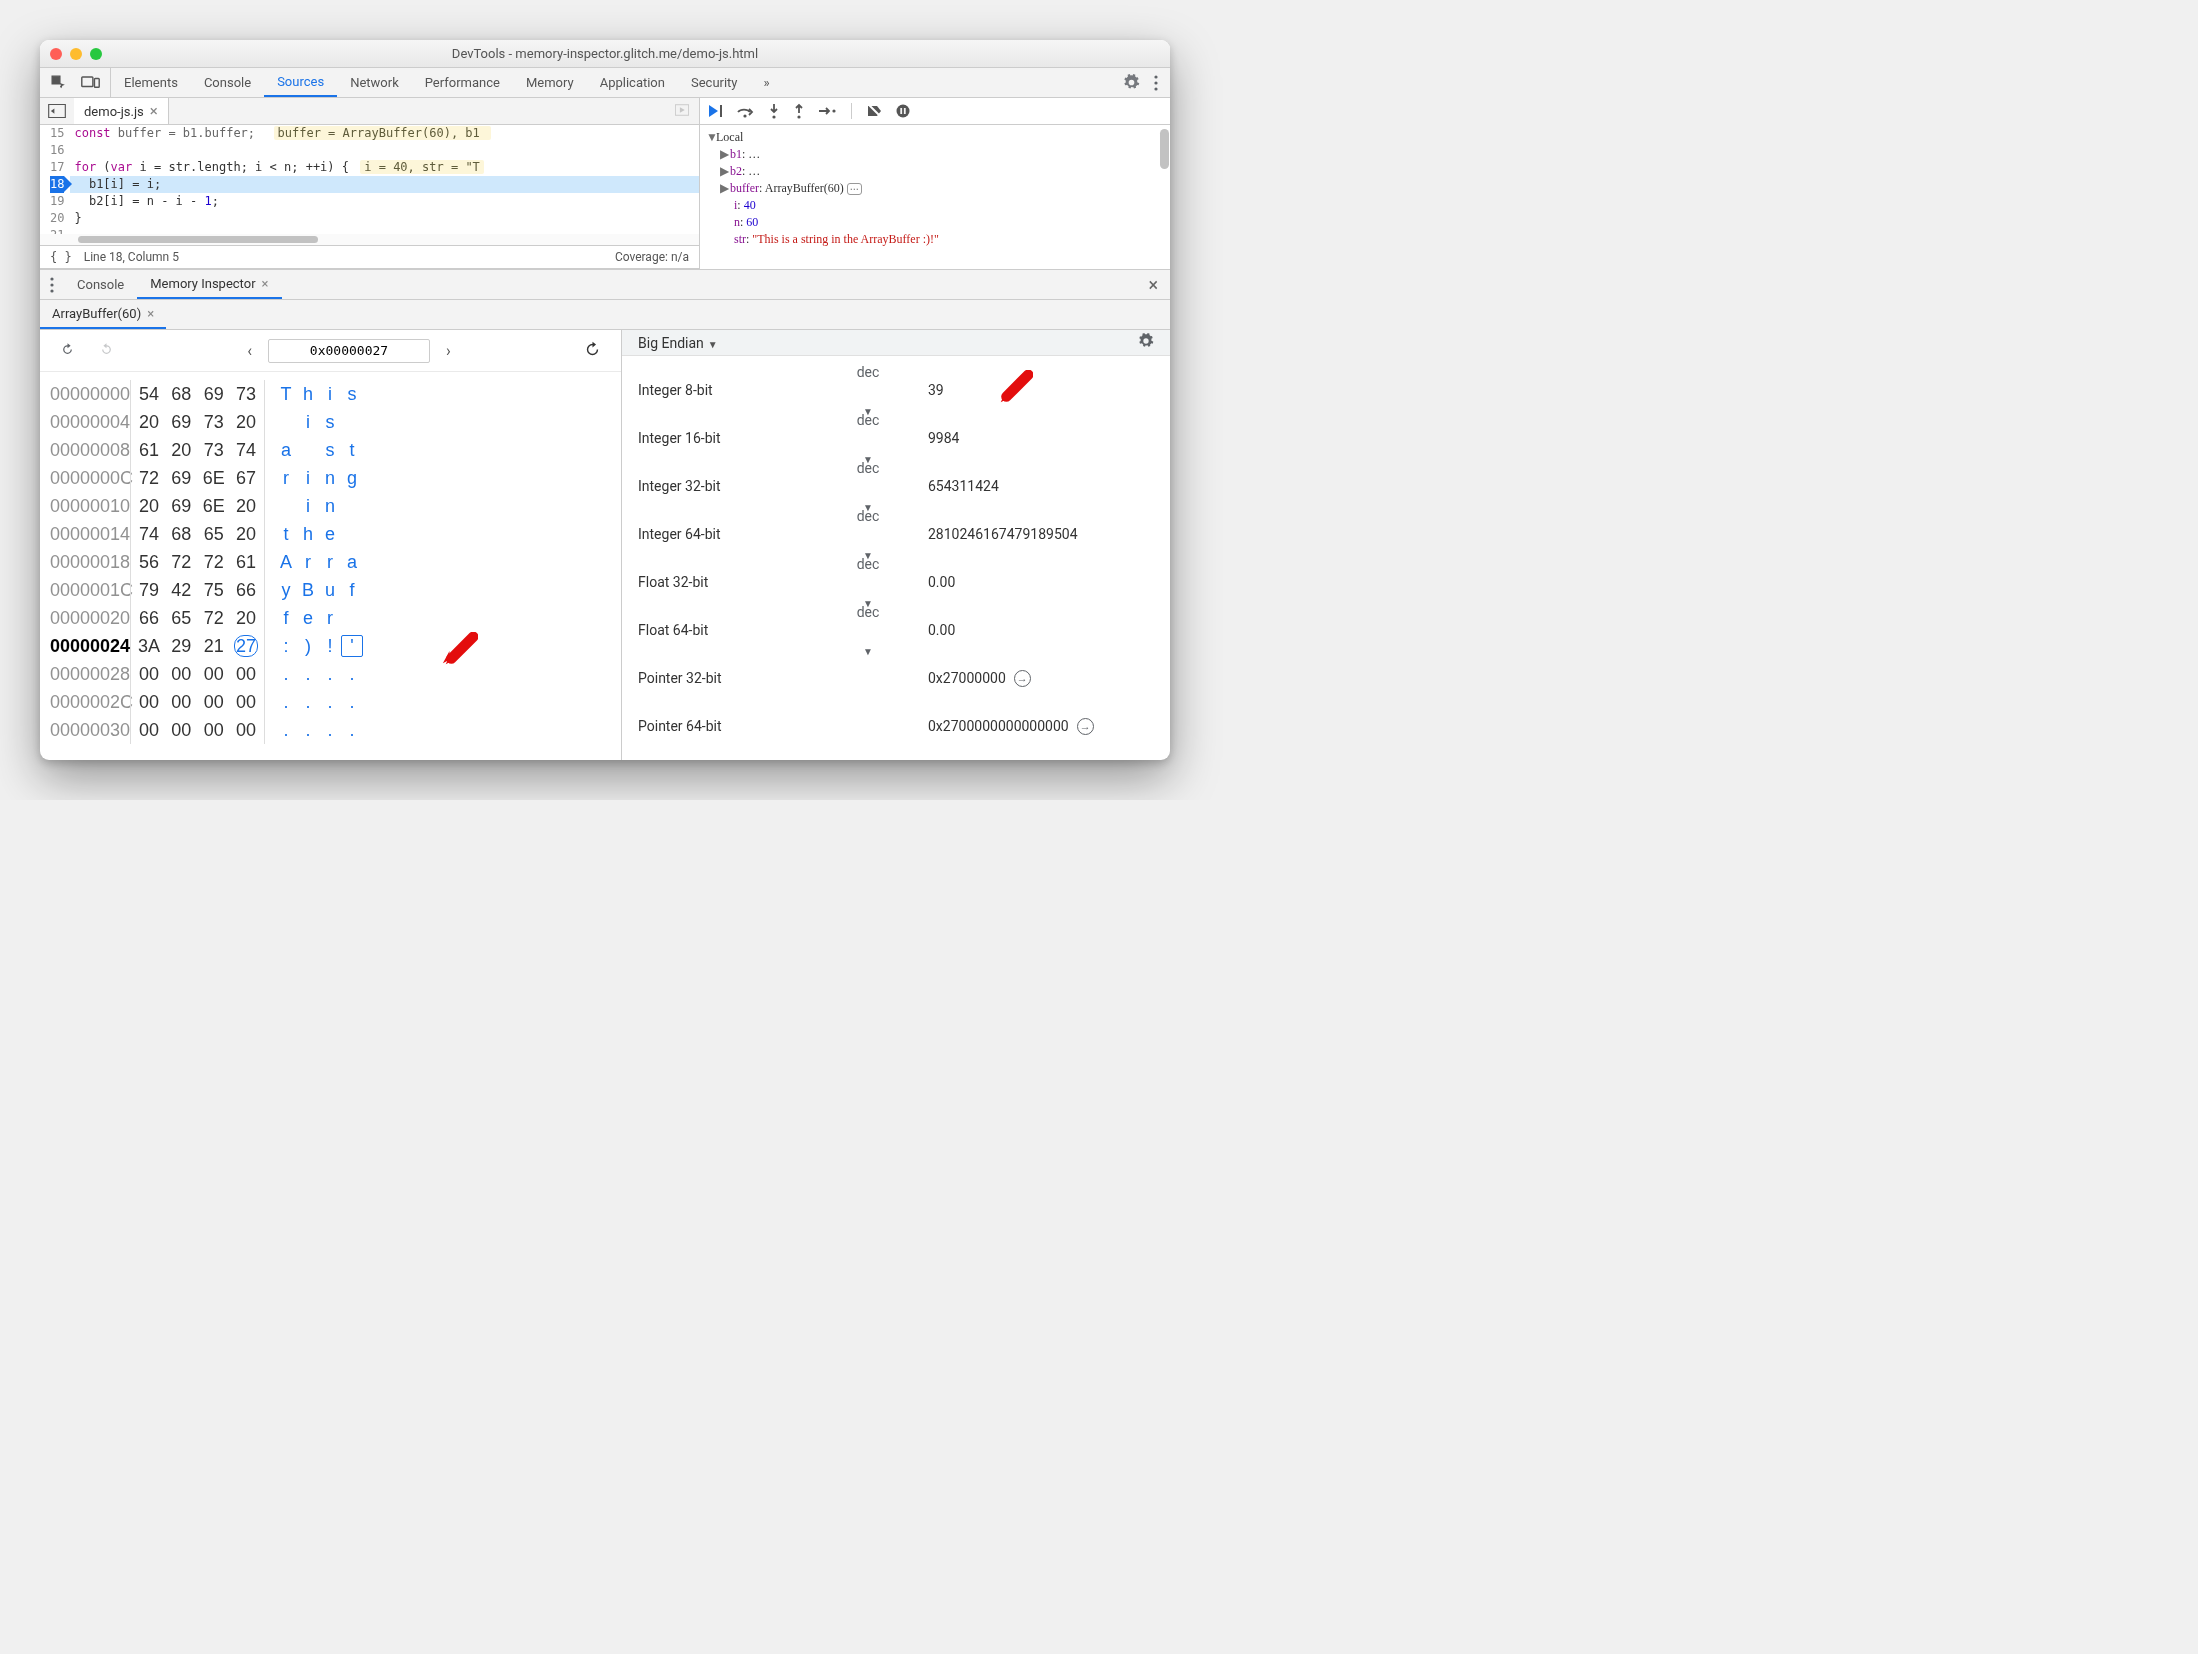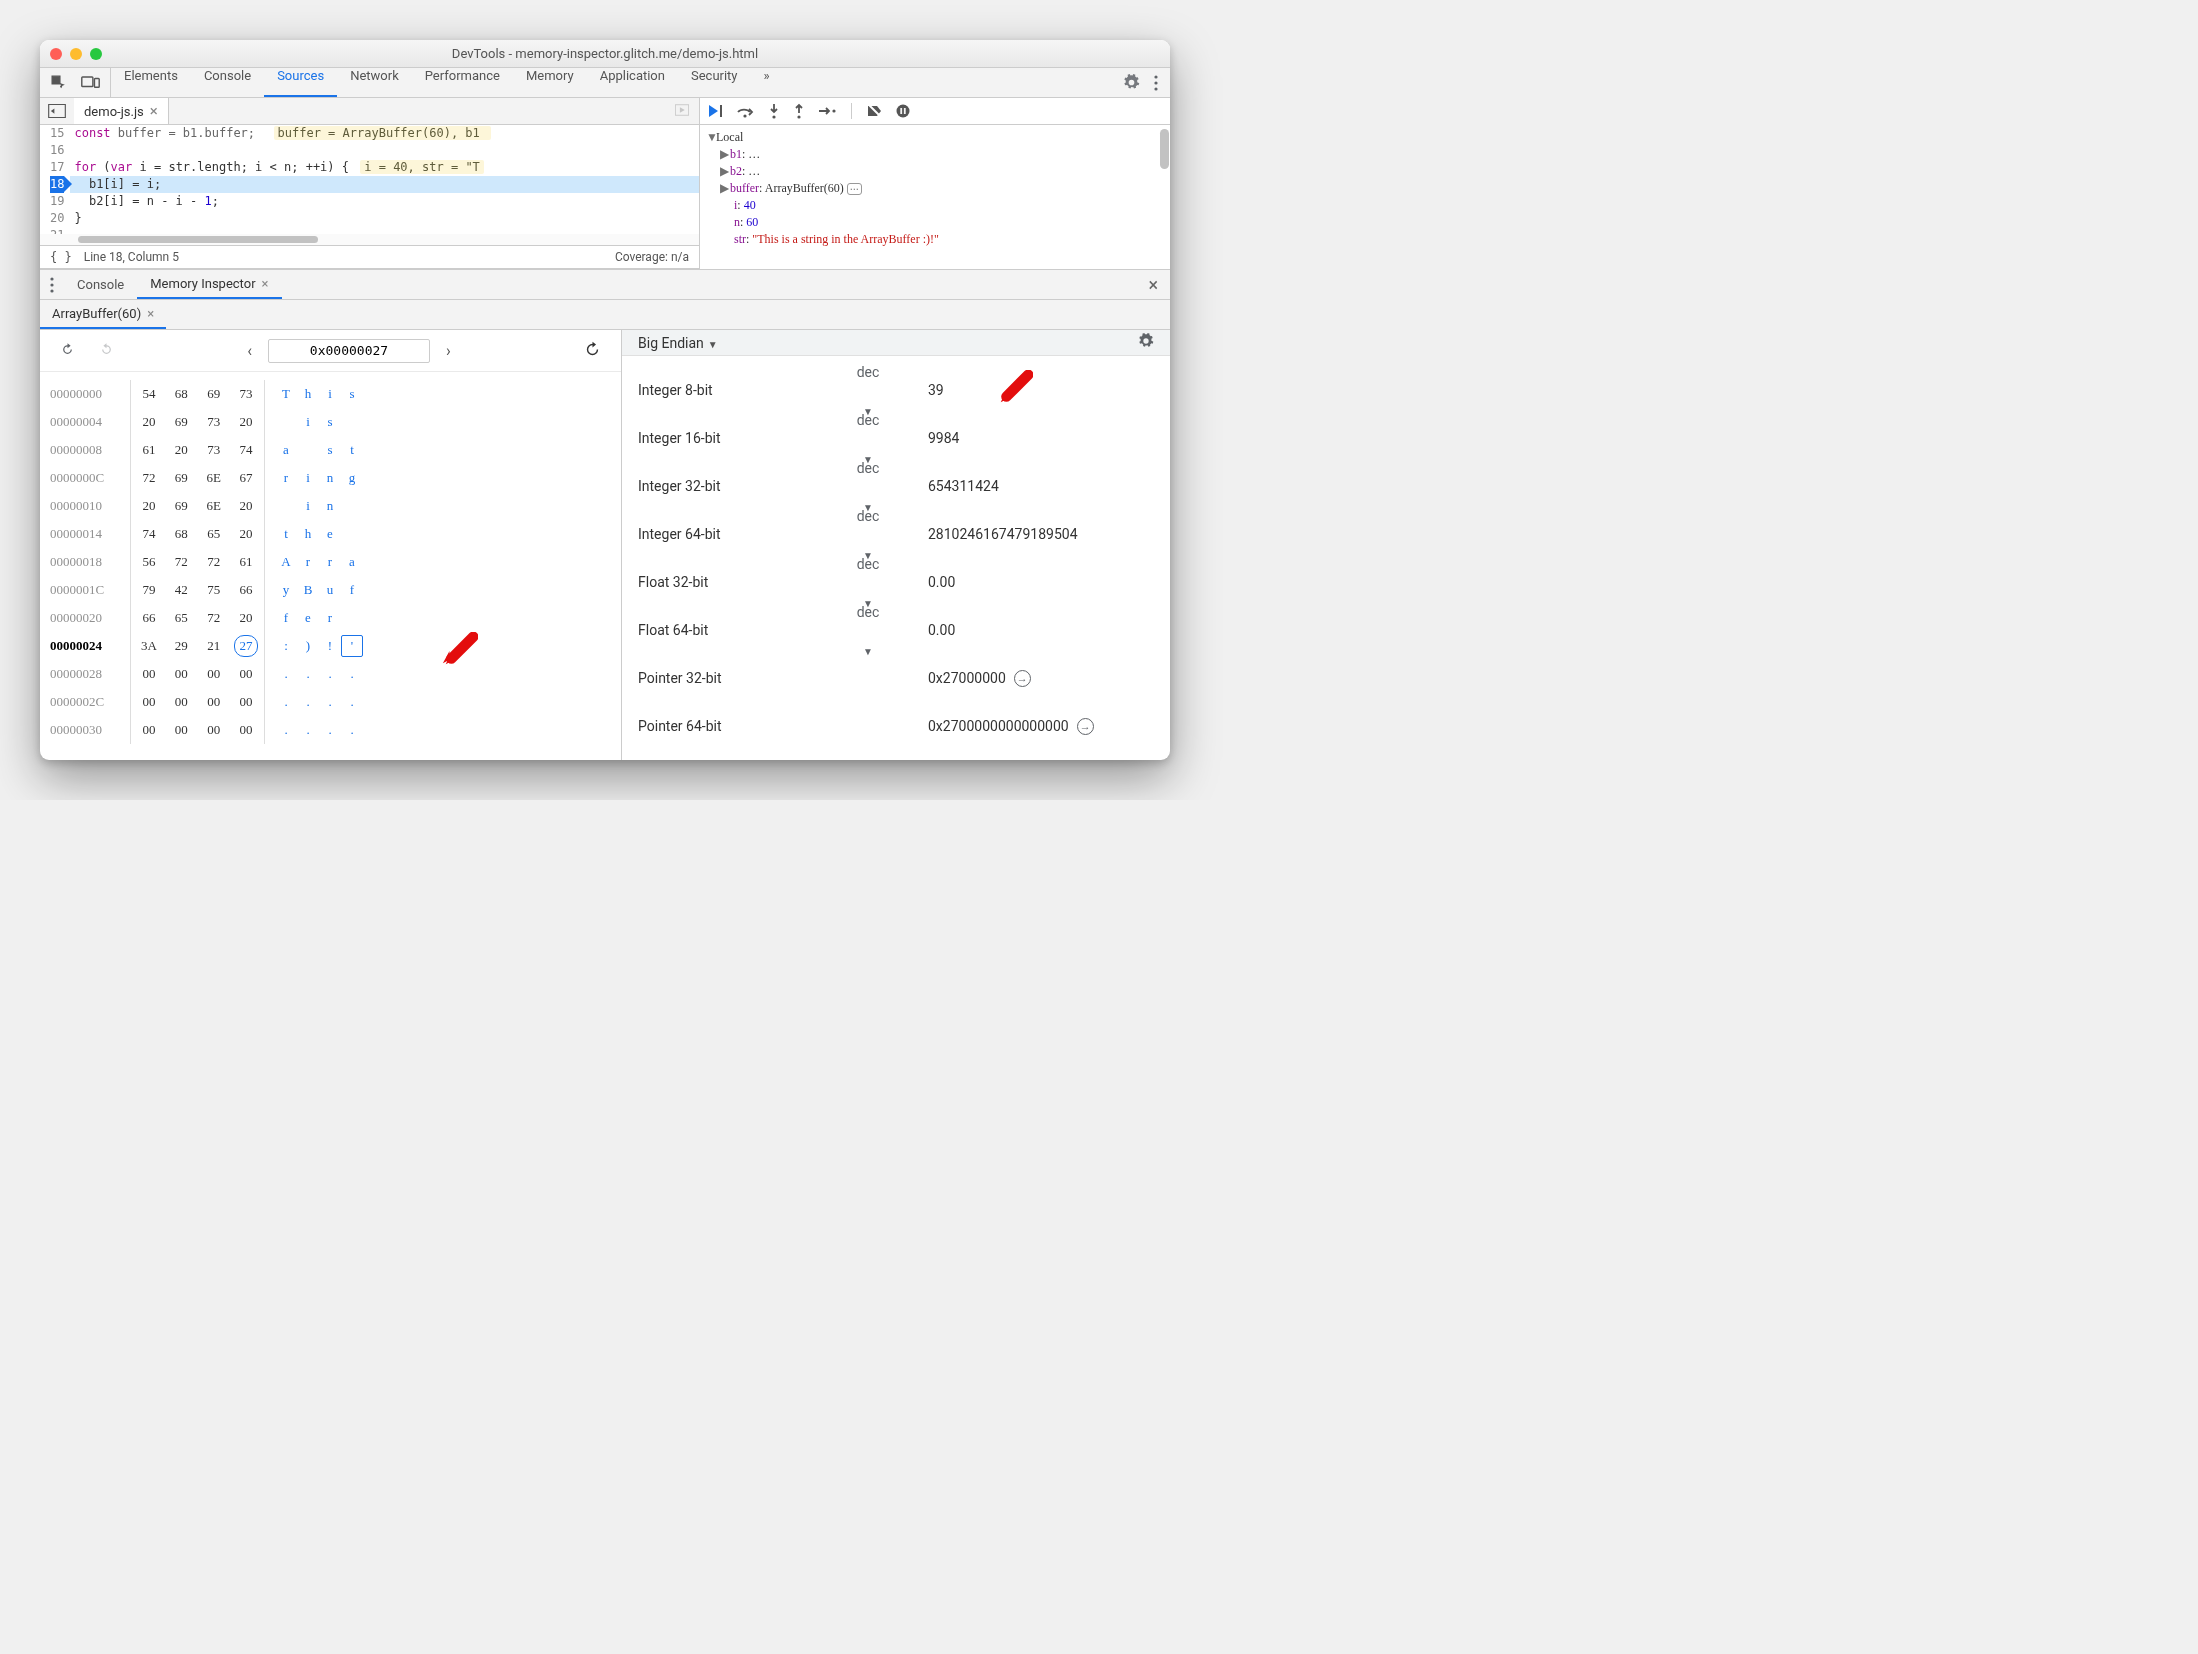--- a/index.html
+++ b/index.html
@@ -42,21 +42,21 @@
     align-items: stretch;
     background: #f3f3f3;
     font-size: 13px;
     color: #555;
   }
   .mt-icongroup {
     display: flex; align-items: center; padding: 0 10px; gap: 14px;
     border-right: 1px solid #ccc;
   }
   .mt-tab {
-    padding: 0 13px; display: flex; cursor: default;
+    padding: 0 13px; display: flex; align-items: center; cursor: default;
   }
   .mt-tab.active { color: #1a73e8; border-bottom: 2px solid #1a73e8; }
   .mt-spacer { flex: 1; }
   .mt-right { display: flex; align-items: center; gap: 14px; padding: 0 12px; }
   
   .sources {
     display: flex;
     height: 172px;
     border-bottom: 1px solid #ccc;
   }
@@ -143,21 +143,21 @@
     height: 42px; display:flex; align-items:center; gap:8px;
     padding: 0 12px; border-bottom:1px solid #eaeaea;
   }
   .mem-nav .spacer { flex:1; }
   .addrinput {
     border:1px solid #ccc; height:24px; width:162px; text-align:center;
     font-family: Menlo, monospace; font-size:13px; border-radius:2px;
   }
   .navbtn { padding:4px 8px; color:#555; cursor:default; }
   .hexgrid {
-    padding: 8px 10px; font-family: Liberation Serif, serif; font-size:13px;
+    padding: 8px 10px; font-family: Liberation Sans, sans-serif; font-size:18px;
     line-height: 28px; color:#333;
   }
   .hexrow { display:flex; height:28px; align-items:center;}
   .hoff { width: 80px; color: #919191; }
   .hoff.sel { color:#000; font-weight:600; }
   .hbytes { width: 135px; display:flex; gap:0; border-left:1px solid #ddd; border-right:1px solid #ddd; padding:0 6px; justify-content:space-between;}
   .hb { width:24px; text-align:center;}
   .hb.sel { border:1px solid #1a73e8; color:#1a73e8; border-radius:10px; line-height:20px; height:22px; margin-top:3px;}
   .hascii { display:flex; padding-left:10px; }
   .ha { width:22px; text-align:center; color:#1a73e8;}

